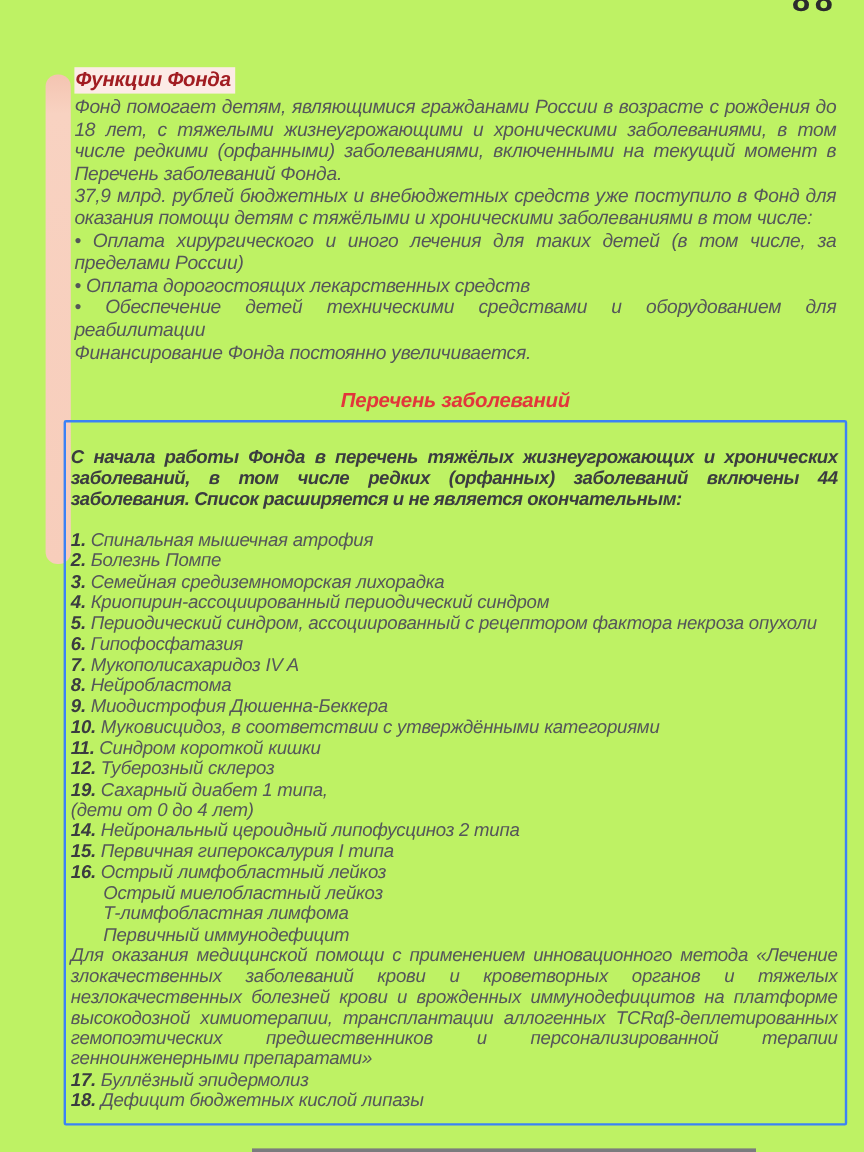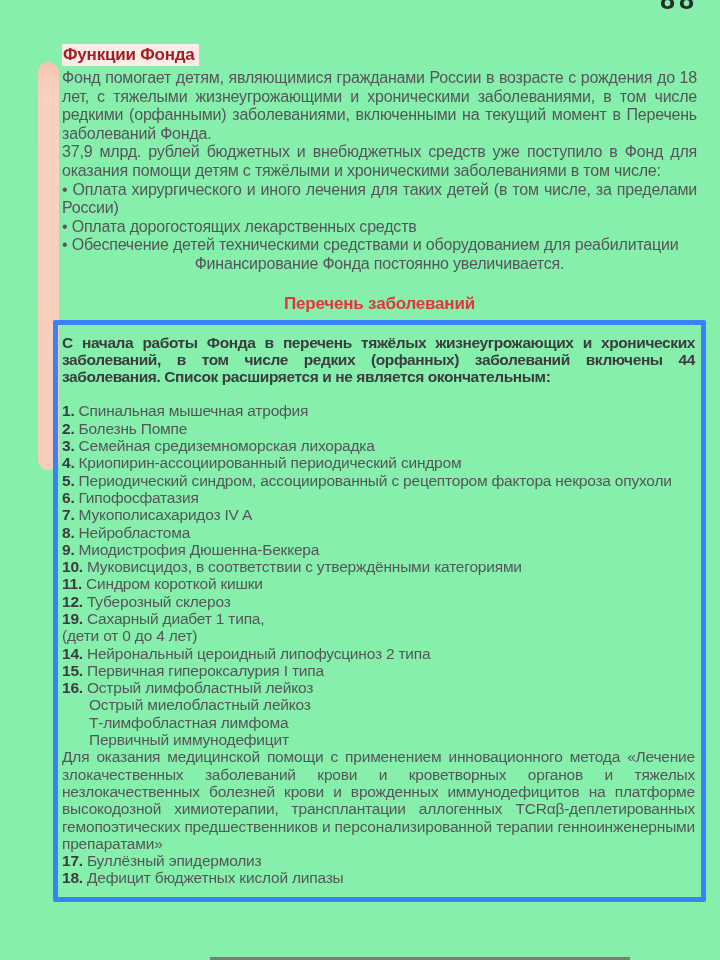--- a/index.html
+++ b/index.html
@@ -5,72 +5,73 @@
   html, body { margin: 0; padding: 0; }
   body {
     width: 720px; height: 960px;
     background: #ffffff;
     font-family: "Liberation Sans", sans-serif;
   }
   .page {
     position: relative;
     width: 720px; height: 960px;
     overflow: hidden;
-    background: #86efac;
+    background: #bef264;
   }
   
   .pagenum {
     position: absolute;
     top: -15px; right: 22px;
     font-size: 27px; font-weight: bold;
     color: #2b2b2d;
     letter-spacing: 4px;
   }
   
   .accent-bar {
     position: absolute;
     left: 38px; top: 62px;
     width: 21px; height: 408px;
     border-radius: 10px;
     background: linear-gradient(180deg, #f4c4b1 0%, #f8d2c1 8%, #f7cdbb 100%);
   }
   .content {
     position: absolute;
-    left: 62px; top: 44px;
+    left: 62px; top: 56px;
     width: 635px;
+    font-style: italic;
   }
   .sec1-title {
     display: inline-block;
     font-size: 17px; font-weight: bold;
     color: #a11d22;
     background: #fcebe6;
     padding: 1px 4px 1px 1px;
     margin-bottom: 3px;
     letter-spacing: -0.2px;
   }
   .para, .bullet, .closing {
     font-size: 16px;
     line-height: 18.6px;
     letter-spacing: -0.2px;
     color: #55565a;
     text-align: justify;
   }
-  .closing { text-align: center; }
+  .closing { text-align: left; }
   .sec2-title {
     margin-top: 20px;
     text-align: center;
     font-size: 17px; font-weight: bold;
     color: #e2363b;
     letter-spacing: -0.2px;
   }
   .disease-box {
     margin: 6px -9px 0 -9px;
-    border: 5px solid #3b82f6;
+    border: 2px solid #3b82f6;
     border-radius: 2px;
-    padding: 9px 6px 10px 4px;
+    padding: 21px 6px 10px 4px;
   }
   .box-intro {
     font-size: 15.5px; font-weight: bold;
     line-height: 17.3px;
     letter-spacing: -0.4px;
     color: #3b3c40;
     text-align: justify;
     margin-bottom: 17px;
   }
   .row {

